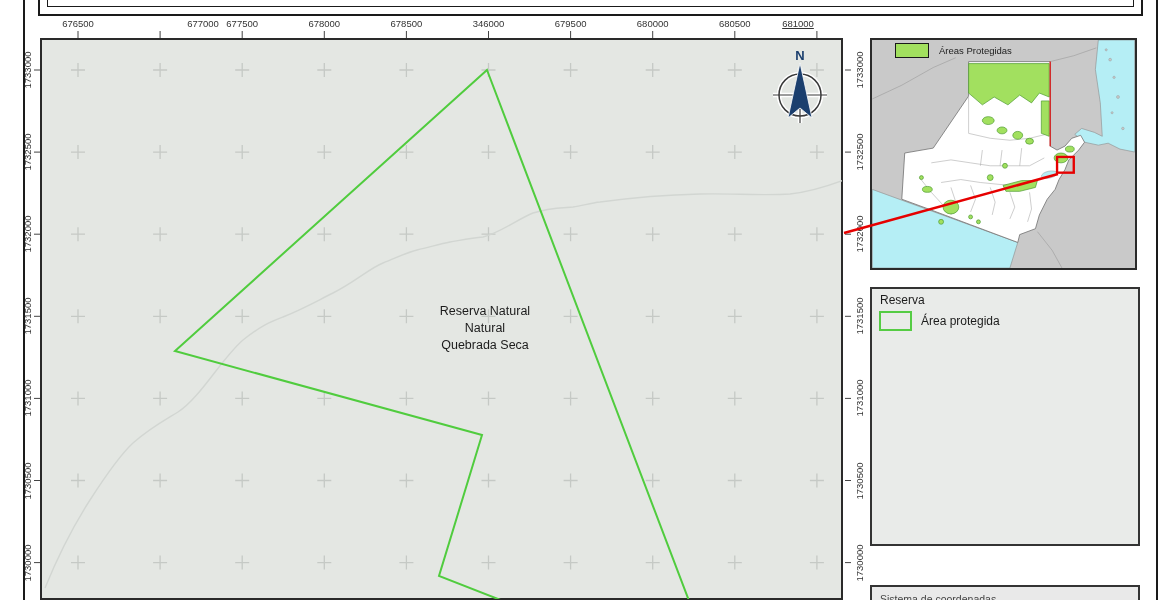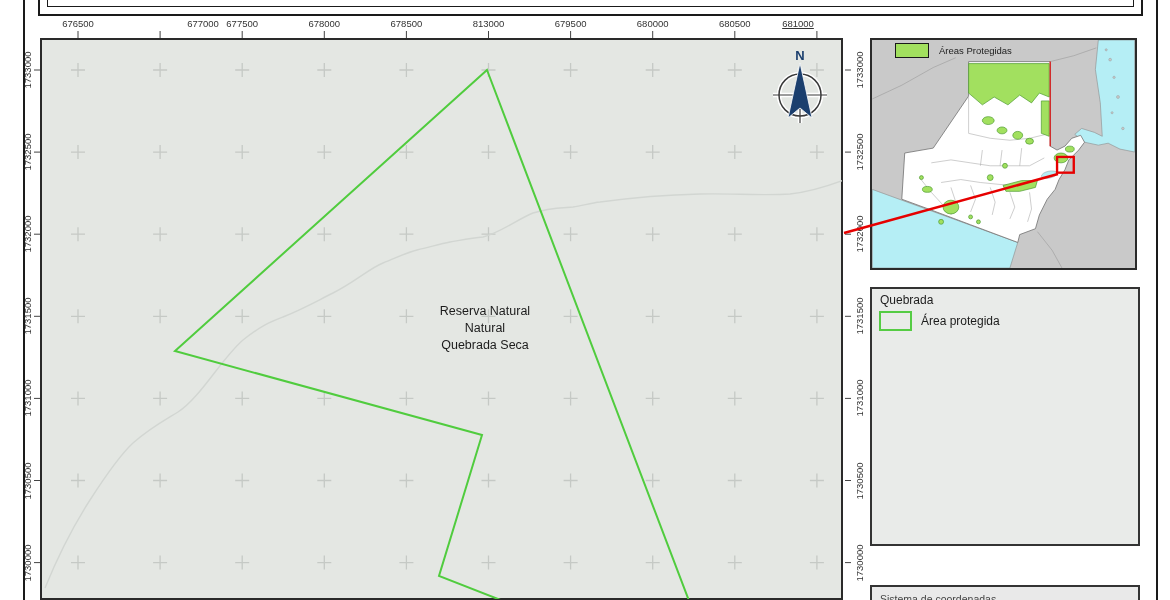--- a/index.html
+++ b/index.html
@@ -90,21 +90,21 @@
         <line x1="845" y1="562.5999999999999" x2="851" y2="562.5999999999999"></line>
       </g>
   </svg>
 
   <div id="xlabels">
       <div class="axis-label-x" style="left: 78px;">676500</div>
       <div class="axis-label-x" style="left: 167px; margin-left: 36px;">677000</div>
       <div class="axis-label-x" style="left: 242.2px;">677500</div>
       <div class="axis-label-x" style="left: 324.3px;">678000</div>
       <div class="axis-label-x" style="left: 406.4px;">678500</div>
-      <div class="axis-label-x" style="left: 488.5px;">813000</div>
+      <div class="axis-label-x" style="left: 488.5px;">346000</div>
       <div class="axis-label-x" style="left: 570.6px;">679500</div>
       <div class="axis-label-x" style="left: 652.7px;">680000</div>
       <div class="axis-label-x" style="left: 734.8px; text-align: center;">680500</div>
       <div class="axis-label-x" style="left: 798px; text-decoration: underline;">681000</div>
     </div>
 
   <div id="ylabels">
       <div class="axis-label-y" style="left: 27px; top: 70px;">1733000</div>
       <div class="axis-label-y" style="left: 859px; top: 70px;">1733000</div>
       <div class="axis-label-y" style="left: 27px; top: 152.1px;">1732500</div>
@@ -209,21 +209,21 @@
 
       <rect x="188" y="119" width="17" height="16" fill="none" stroke="#e60000" stroke-width="2.4"></rect>
     </svg>
     <div class="inset-legend">
       <div class="swatch"></div>
       <div class="lab">Áreas Protegidas</div>
     </div>
   </div>
 
   <div class="legend-box">
-    <div class="legend-title">Quebrada</div>
+    <div class="legend-title">Reserva</div>
     <div class="legend-item">
       <div class="swatch"></div>
       <div class="lab">Área protegida</div>
     </div>
   </div>
 
   <div class="info-box">
     <div class="info-text">Sistema de coordenadas</div>
   </div>
 

